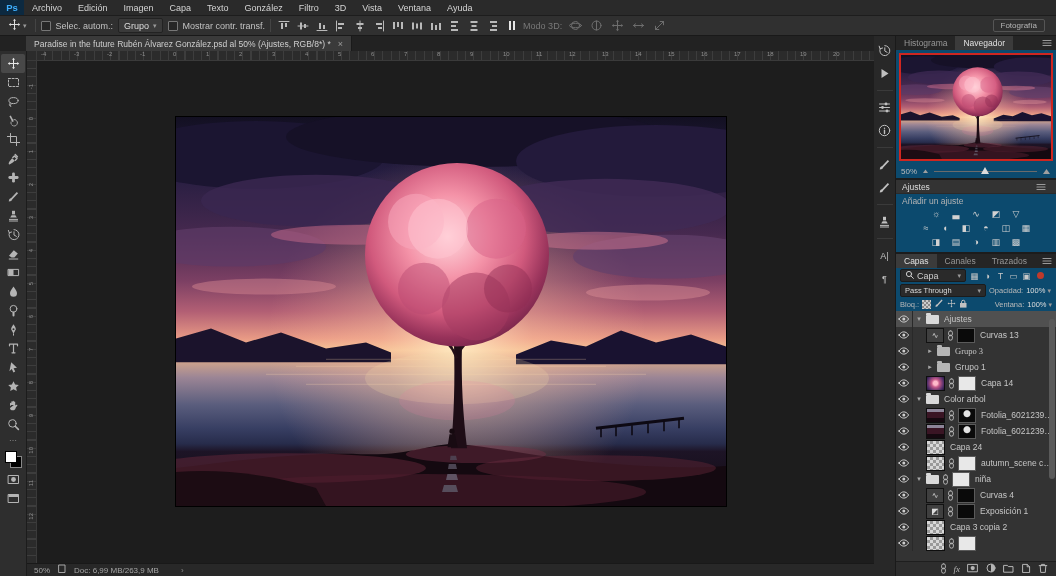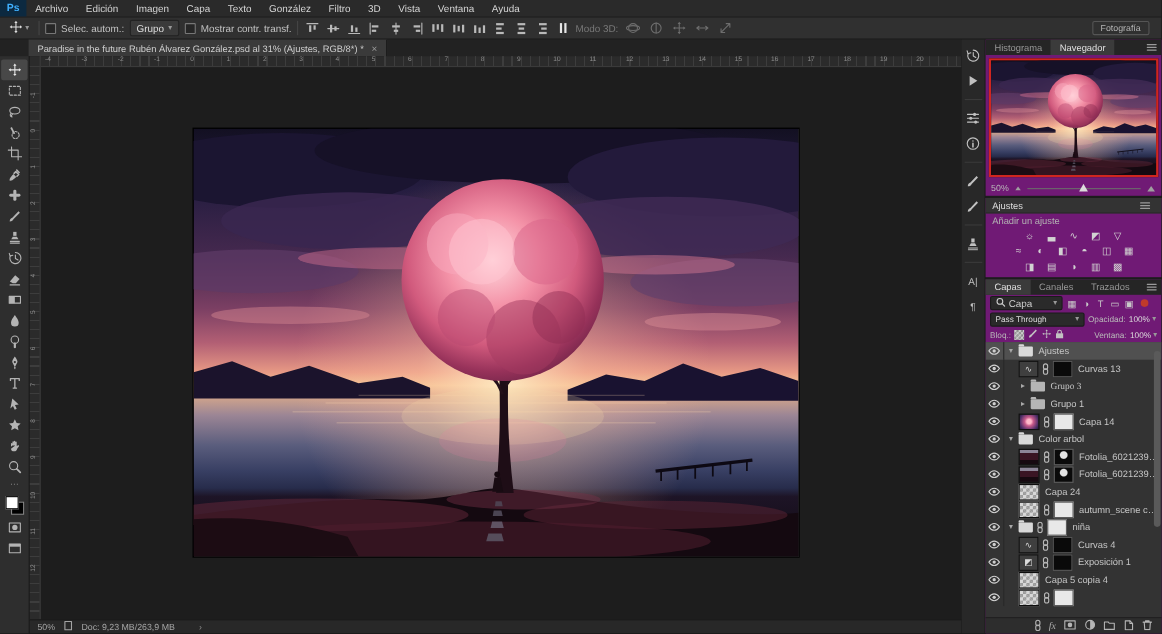--- a/index.html
+++ b/index.html
@@ -64,21 +64,21 @@
              display:flex;align-items:center;gap:8px;padding:0 7px;font-size:8px;color:#a5a5a5}
   .status-arrow{color:#8a8a8a;margin-left:14px}
 
   
   .right-dock{width:182px;display:flex;background:#1c1c1c;flex:none}
   .dock-strip{width:22px;background:#282828;border-right:1px solid #1a1a1a;display:flex;flex-direction:column;
               align-items:center;padding-top:7px;gap:8px;color:#c0c0c0}
   .strip-icon{display:flex;align-items:center;justify-content:center;width:18px;height:15px;font-size:9px}
   .strip-div{width:16px;height:1px;background:#3a3a3a;margin:1px 0}
   .panels{width:160px;display:flex;flex-direction:column;gap:2px;background:#1c1c1c}
-  .panel{background:#701a75}
+  .panel{background:#0c4a6e}
   .panel-tabs{height:14px;background:#252525;display:flex;align-items:stretch}
   .panel-tab{padding:0 8px;display:flex;align-items:center;font-size:8.5px;color:#979797}
   .panel-tab.active{background:#3b3b3b;color:#e0e0e0}
   .panel-menu{margin-left:auto;display:flex;align-items:center;padding:0 4px;color:#9a9a9a}
 
   
   .nav-preview{margin:3px;height:104px;border:2px solid #cf2620;position:relative;background:#000}
   .nav-zoombar{height:14px;display:flex;align-items:center;gap:5px;padding:0 5px;font-size:8px;color:#bbb}
   .nav-track{flex:1;height:1px;background:#6b6b6b;position:relative}
   .nav-thumb{position:absolute;left:46%;top:-4px;width:0;height:0;border-left:4px solid transparent;
@@ -375,21 +375,21 @@
         </span>
       </span>
     <span class="workspace">Fotografía</span>
   </div>
 
   <div class="main">
     <div class="left-main">
 
       <div class="tabbar">
         <div class="doc-tab">
-          <span>Paradise in the future Rubén Álvarez González.psd al 31% (Ajustes, RGB/8*) *</span>
+          <span>Paradise in the future Rubén Álvarez González.psd al 50% (Ajustes, RGB/8*) *</span>
           <span class="tab-close">×</span>
         </div>
       </div>
 
       <div class="work">
 
         <div class="toolbar">
           <div id="tools" style="display:flex;flex-direction:column;align-items:center">
               <div class="tool active">
                 <svg width="13" height="13" viewBox="0 0 13 13" fill="none" stroke="currentColor" stroke-width="1" stroke-linecap="round" stroke-linejoin="round">
@@ -573,21 +573,21 @@
           <div class="image-frame">
             <svg class="scene-svg" viewBox="0 0 550 390" preserveAspectRatio="none">
                 <use href="#scene"></use>
               </svg>
           </div>
           <div class="statusbar">
             <span>50%</span>
             <span id="status-doc-ic"><svg width="8" height="10" viewBox="0 0 8 10" fill="none" stroke="currentColor" stroke-width="1" stroke-linecap="round" stroke-linejoin="round">
                   <rect x="1" y="1" width="6" height="7.5"></rect>
                 </svg></span>
-            <span>Doc: 9,23 MB/263,9 MB</span>
+            <span>Doc: 6,99 MB/263,9 MB</span>
             <span class="status-arrow">›</span>
           </div>
         </div>
       </div>
     </div>
 
     <div class="right-dock">
       <div class="dock-strip" id="dock-strip">
           <div class="strip-icon">
             <svg width="13" height="13" viewBox="0 0 13 13" fill="none" stroke="currentColor" stroke-width="1" stroke-linecap="round" stroke-linejoin="round">
@@ -988,21 +988,21 @@
               </div>
               <div class="layer-row">
                 <span class="eye-cell">
                   <svg width="12" height="8" viewBox="0 0 12 8" fill="none" stroke="currentColor" stroke-width="1" stroke-linecap="round" stroke-linejoin="round">
                     <path d="M1 4c1.5-2.4 3.3-3.1 4.8-3.1S9.1 1.6 10.6 4C9.1 6.4 7.3 7.1 5.8 7.1S2.5 6.4 1 4z"></path>
                     <circle cx="5.8" cy="4" r="1.5" fill="currentColor" stroke="none"></circle>
                   </svg>
                 </span>
                 <div class="lr-content" style="padding-left: 13px;">
                   <span class="thumb checker"></span>
-                  <span class="lname">Capa 5 copia 4</span>
+                  <span class="lname">Capa 3 copia 2</span>
                 </div>
               </div>
               <div class="layer-row">
                 <span class="eye-cell">
                   <svg width="12" height="8" viewBox="0 0 12 8" fill="none" stroke="currentColor" stroke-width="1" stroke-linecap="round" stroke-linejoin="round">
                     <path d="M1 4c1.5-2.4 3.3-3.1 4.8-3.1S9.1 1.6 10.6 4C9.1 6.4 7.3 7.1 5.8 7.1S2.5 6.4 1 4z"></path>
                     <circle cx="5.8" cy="4" r="1.5" fill="currentColor" stroke="none"></circle>
                   </svg>
                 </span>
                 <div class="lr-content" style="padding-left: 13px;">

